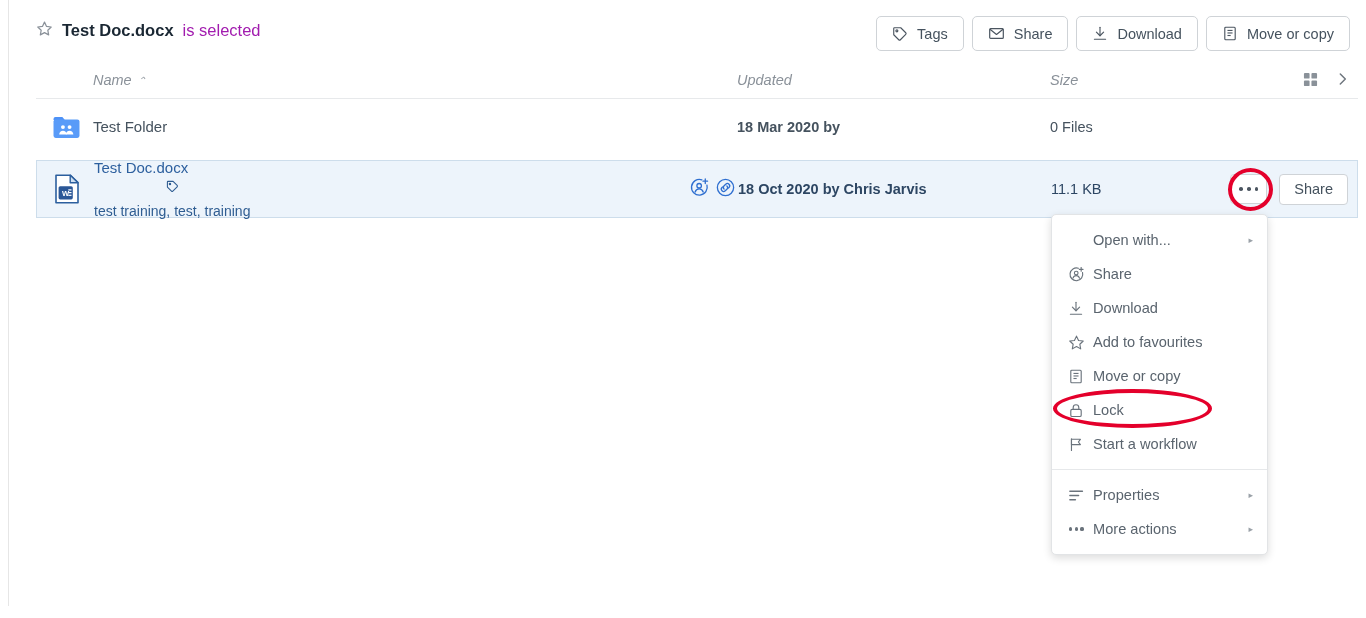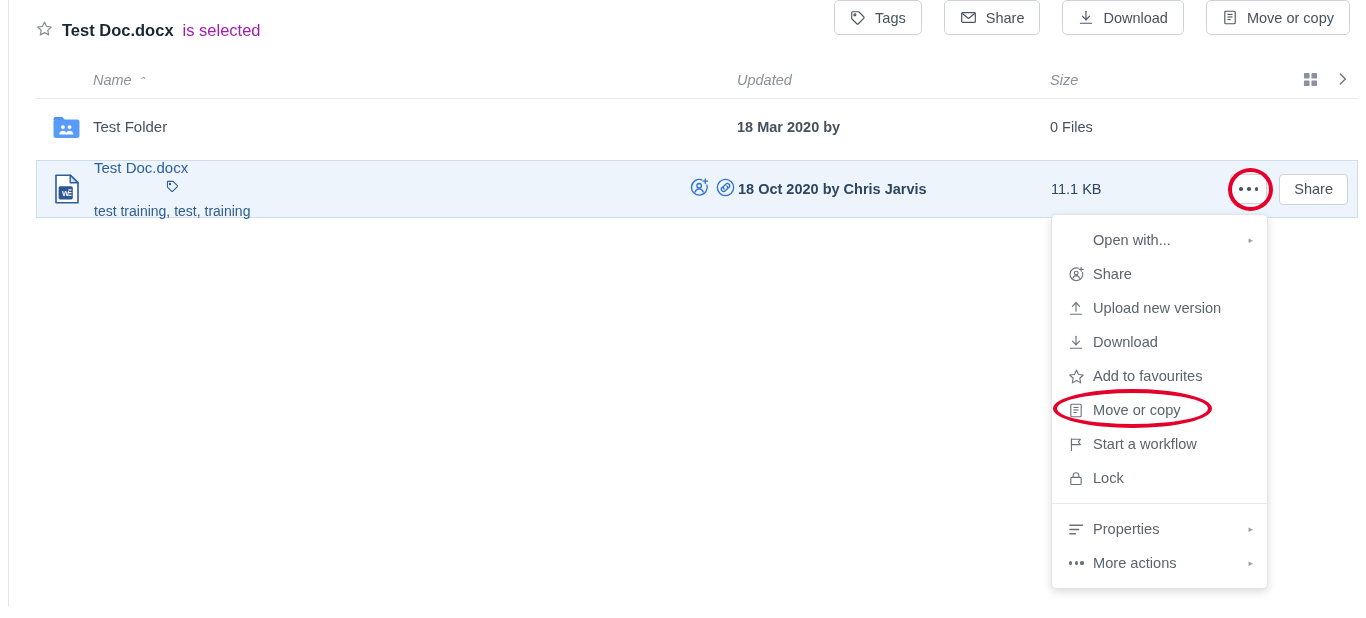--- a/index.html
+++ b/index.html
@@ -36,22 +36,22 @@
     font-size: 16.5px;
     color: #2f3f4f;
     white-space: nowrap;
   }
   .header-title .star { display: block; }
   .header-title .t-strong { font-weight: bold; color: #1a2733; }
   .header-title .t-rest { color: #a21caf; font-weight: normal; }
 
   .header-actions {
     position: absolute;
-    right: 8px; top: 0;
-    display: flex; align-items: flex-end; gap: 22px;
+    right: 8px; top: 16px;
+    display: flex; align-items: flex-end; gap: 8px;
   }
   .btn {
     height: 35px;
     border: 1px solid #cfd3d7;
     border-radius: 5px;
     background: #ffffff;
     color: #45525e;
     font-size: 14.5px;
     display: inline-flex;
     align-items: center;
@@ -398,30 +398,20 @@
           <path d="M20.5 9.2A9 9 0 1 1 14.7 3.2"></path>
           <circle cx="11.6" cy="10" r="2.6"></circle>
           <path d="M7 17.2c0.7-2.4 2.5-3.6 4.6-3.6s3.9 1.2 4.6 3.6"></path>
           <line x1="18.6" y1="2.2" x2="18.6" y2="7.4"></line>
           <line x1="16" y1="4.8" x2="21.2" y2="4.8"></line>
         </svg>
       </span>
       <span class="mi-label">Share</span>
     </div>
 
-    <div class="menu-item">
-      <span class="mi-icon">
-        <svg width="16" height="17" viewBox="0 0 24 24" fill="none" stroke="#6a737c" stroke-width="1.7" stroke-linecap="round" stroke-linejoin="round">
-          <line x1="12" y1="16" x2="12" y2="3.4"></line>
-          <polyline points="6.6,8.8 12,3.4 17.4,8.8"></polyline>
-          <line x1="3.6" y1="20.6" x2="20.4" y2="20.6"></line>
-        </svg>
-      </span>
-      <span class="mi-label">Upload new version</span>
-    </div>
 
     <div class="menu-item">
       <span class="mi-icon">
         <svg width="16" height="17" viewBox="0 0 24 24" fill="none" stroke="#6a737c" stroke-width="1.7" stroke-linecap="round" stroke-linejoin="round">
           <line x1="12" y1="2.6" x2="12" y2="15.2"></line>
           <polyline points="6.6,10 12,15.4 17.4,10"></polyline>
           <line x1="3.6" y1="20.6" x2="20.4" y2="20.6"></line>
         </svg>
       </span>
       <span class="mi-label">Download</span>
@@ -443,36 +433,36 @@
           <line x1="8.2" y1="7.4" x2="15.8" y2="7.4"></line>
           <line x1="8.2" y1="11.2" x2="15.8" y2="11.2"></line>
           <line x1="8.2" y1="15" x2="13" y2="15"></line>
         </svg>
       </span>
       <span class="mi-label">Move or copy</span>
     </div>
 
     <div class="menu-item">
       <span class="mi-icon">
+        <svg width="16" height="17" viewBox="0 0 24 24" fill="none" stroke="#6a737c" stroke-width="1.7" stroke-linejoin="round">
+          <rect x="4.2" y="10.4" width="15.6" height="10.6" rx="2"></rect>
+          <path d="M7.8 10.2V7.6a4.2 4.2 0 0 1 8.4 0v2.6"></path>
+        </svg>
+      </span>
+      <span class="mi-label">Lock</span>
+    </div>
+
+    <div class="menu-item">
+      <span class="mi-icon">
         <svg width="16" height="17" viewBox="0 0 24 24" fill="none" stroke="#6a737c" stroke-width="1.7" stroke-linecap="round" stroke-linejoin="round">
           <line x1="5.2" y1="21" x2="5.2" y2="3.4"></line>
           <path d="M5.2 4.2h13.4l-3 4 3 4H5.2z"></path>
         </svg>
       </span>
       <span class="mi-label">Start a workflow</span>
-    </div>
-
-    <div class="menu-item">
-      <span class="mi-icon">
-        <svg width="16" height="17" viewBox="0 0 24 24" fill="none" stroke="#6a737c" stroke-width="1.7" stroke-linejoin="round">
-          <rect x="4.2" y="10.4" width="15.6" height="10.6" rx="2"></rect>
-          <path d="M7.8 10.2V7.6a4.2 4.2 0 0 1 8.4 0v2.6"></path>
-        </svg>
-      </span>
-      <span class="mi-label">Lock</span>
     </div>
 
     <div class="menu-sep"></div>
 
     <div class="menu-item">
       <span class="mi-icon">
         <svg width="17" height="15" viewBox="0 0 24 20" fill="none" stroke="#6a737c" stroke-width="1.9" stroke-linecap="round">
           <line x1="2.6" y1="4" x2="20.4" y2="4"></line>
           <line x1="2.6" y1="10" x2="15" y2="10"></line>
           <line x1="2.6" y1="16" x2="10.5" y2="16"></line>

